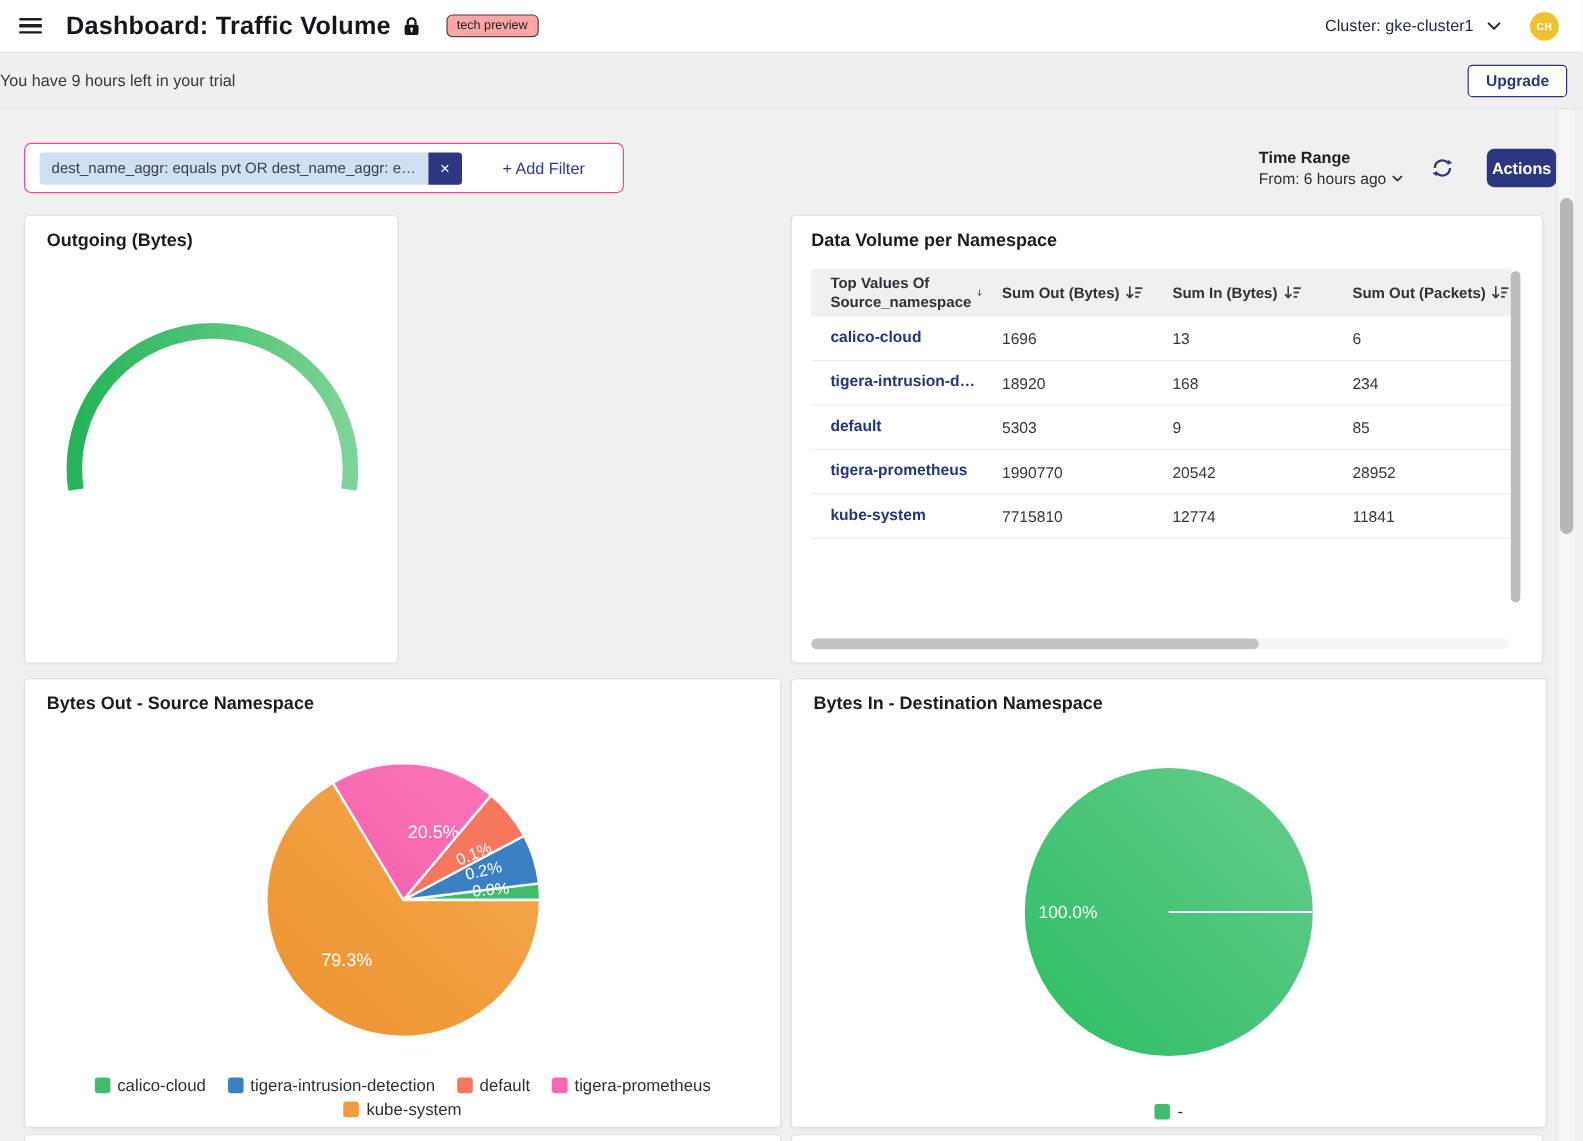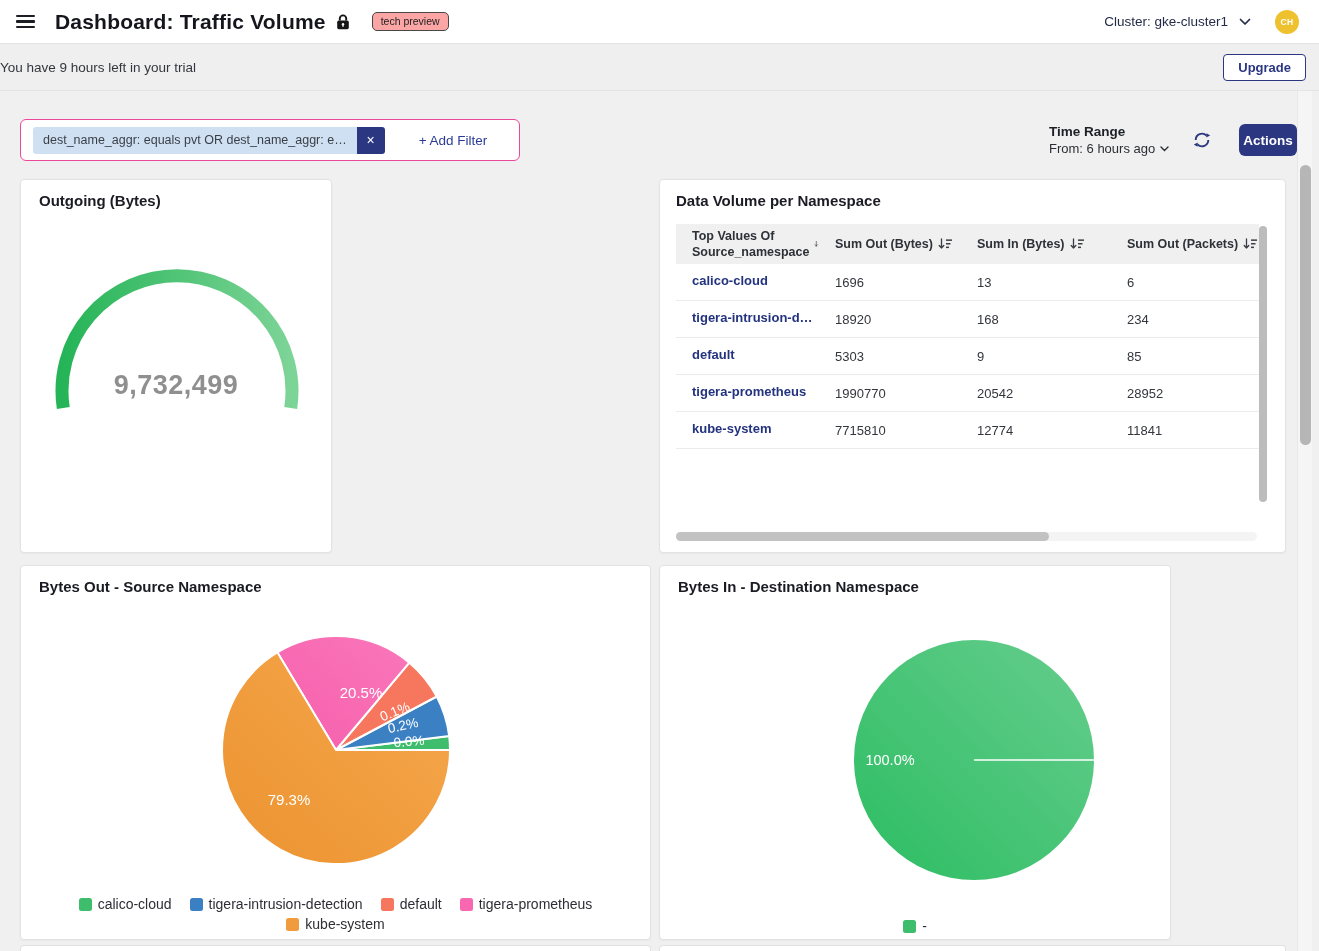--- a/index.html
+++ b/index.html
@@ -155,21 +155,20 @@
       <div class="card-title">Outgoing (Bytes)</div>
       <svg width="312" height="374" viewBox="0 0 312 374" style="position:absolute; left:0; top:0;">
         <defs>
           <linearGradient id="grad-g1" x1="0" y1="0" x2="1" y2="0">
             <stop offset="0%" stop-color="#25b457"></stop>
               <stop offset="100%" stop-color="#7dd497"></stop>
           </linearGradient>
         </defs>
         <path d="M 42.3 228 A 115 115 0 1 1 269.7 228" fill="none" stroke="url(#grad-g1)" stroke-width="13"></path>
       </svg>
-      <div class="gauge-value">9,732,499</div>
     </div>
 
 
     <div class="card" style="left:659px; top:88px; width:627px; height:374px;">
       <div class="card-title" style="left:16px;">Data Volume per Namespace</div>
       <div class="tbl">
         <div class="thead">
           <div class="th c0">
             <span class="two-line"><span>Top Values Of</span><br><span>Source_namespace</span></span>
             <svg width="9" height="12" viewBox="0 0 9 12" fill="none">
@@ -288,21 +287,21 @@
         </div>
       </div>
       <div class="legend-row" style="top:350px;">
         <div class="legend-item">
           <span class="legend-sq" style="background:#f09c3e;"></span>
           <span class="legend-lbl">kube-system</span>
         </div>
       </div>
     </div>
 
-    <div class="card" style="left:659px; top:474px; width:512px; height:375px;">
+    <div class="card" style="left:659px; top:474px; width:630px; height:375px;">
       <div class="card-title">Bytes In - Destination Namespace</div>
       <svg width="627" height="340" viewBox="0 0 627 340" style="position:absolute; left:0; top:0;">
         <defs>
           <linearGradient id="grad-pieB" x1="0" y1="1" x2="1" y2="0">
             <stop offset="0%" stop-color="#2cbd62"></stop>
               <stop offset="100%" stop-color="#66cd8d"></stop>
           </linearGradient>
         </defs>
         <circle cx="314" cy="194" r="120" fill="url(#grad-pieB)"></circle>
         <line x1="314" y1="194" x2="434" y2="194" stroke="#fff" stroke-width="1.6"></line>

